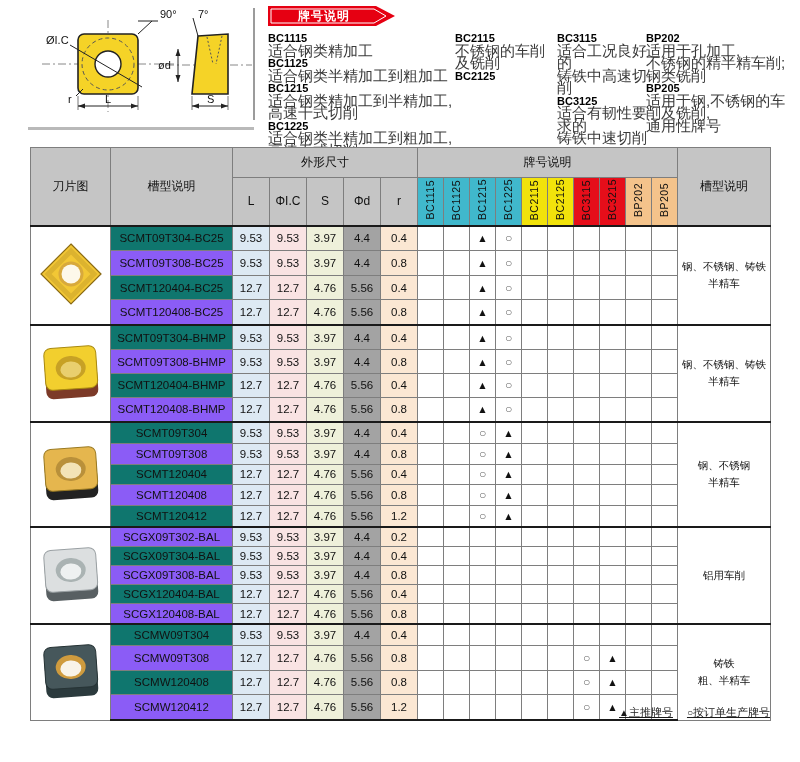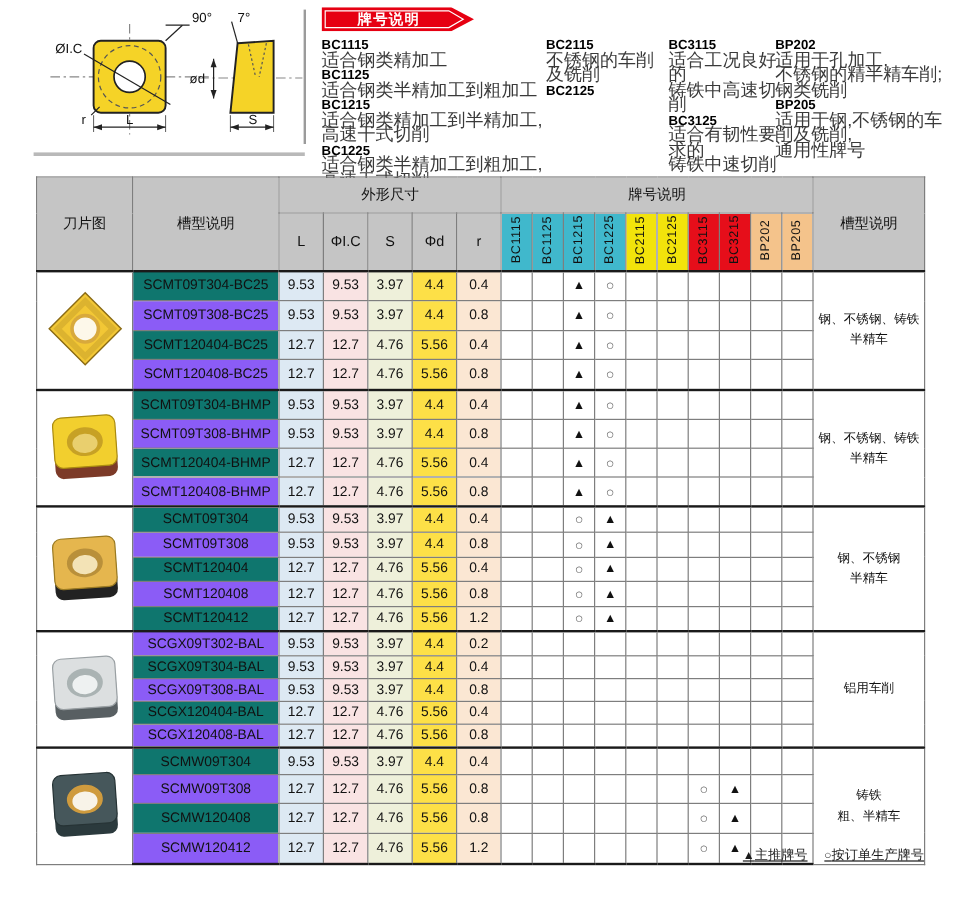--- a/index.html
+++ b/index.html
@@ -42,21 +42,21 @@
                  font-size:10.5px; letter-spacing:.5px; display:inline-block; line-height:1; }
   tbody td { font-size:11.5px; }
   tbody tr.group-start td { border-top:2px solid #1a1a1a; }
   tbody tr:last-child td { border-bottom:2px solid #1a1a1a; }
   .img-cell { background:#fff; }
   .model-cell { background:#0f766e; }
   .model-cell.alt { background:#8b5cf6; }
   .dim-cell.d0 { background:#dde9f3; }
   .dim-cell.d1 { background:#f9e3e3; }
   .dim-cell.d2 { background:#eef0da; }
-  .dim-cell.d3 { background:#fde047; }
+  .dim-cell.d3 { background:#a3a3a3; }
   .dim-cell.d4 { background:#fbe7d3; }
   .mark-cell { background:#fff; font-size:11px; }
   .mark-cell.tri { color:#111; font-size:10.5px; }
   .mark-cell.cir { color:#666; font-size:12px; }
   .groove-cell { background:#fff; font-size:10.5px; line-height:17px; white-space:pre-line;margin-top:28px; }
   
   #footnote { position:absolute; right:30px; top:705px; font-size:11px; color:#1a1a1a;text-decoration:underline; }
   #footnote .fn-sym { font-size:10px; }
   #footnote .fn-gap { display:inline-block; width:14px; }
   svg text { font-family:"Liberation Sans","DejaVu Sans",sans-serif; }

